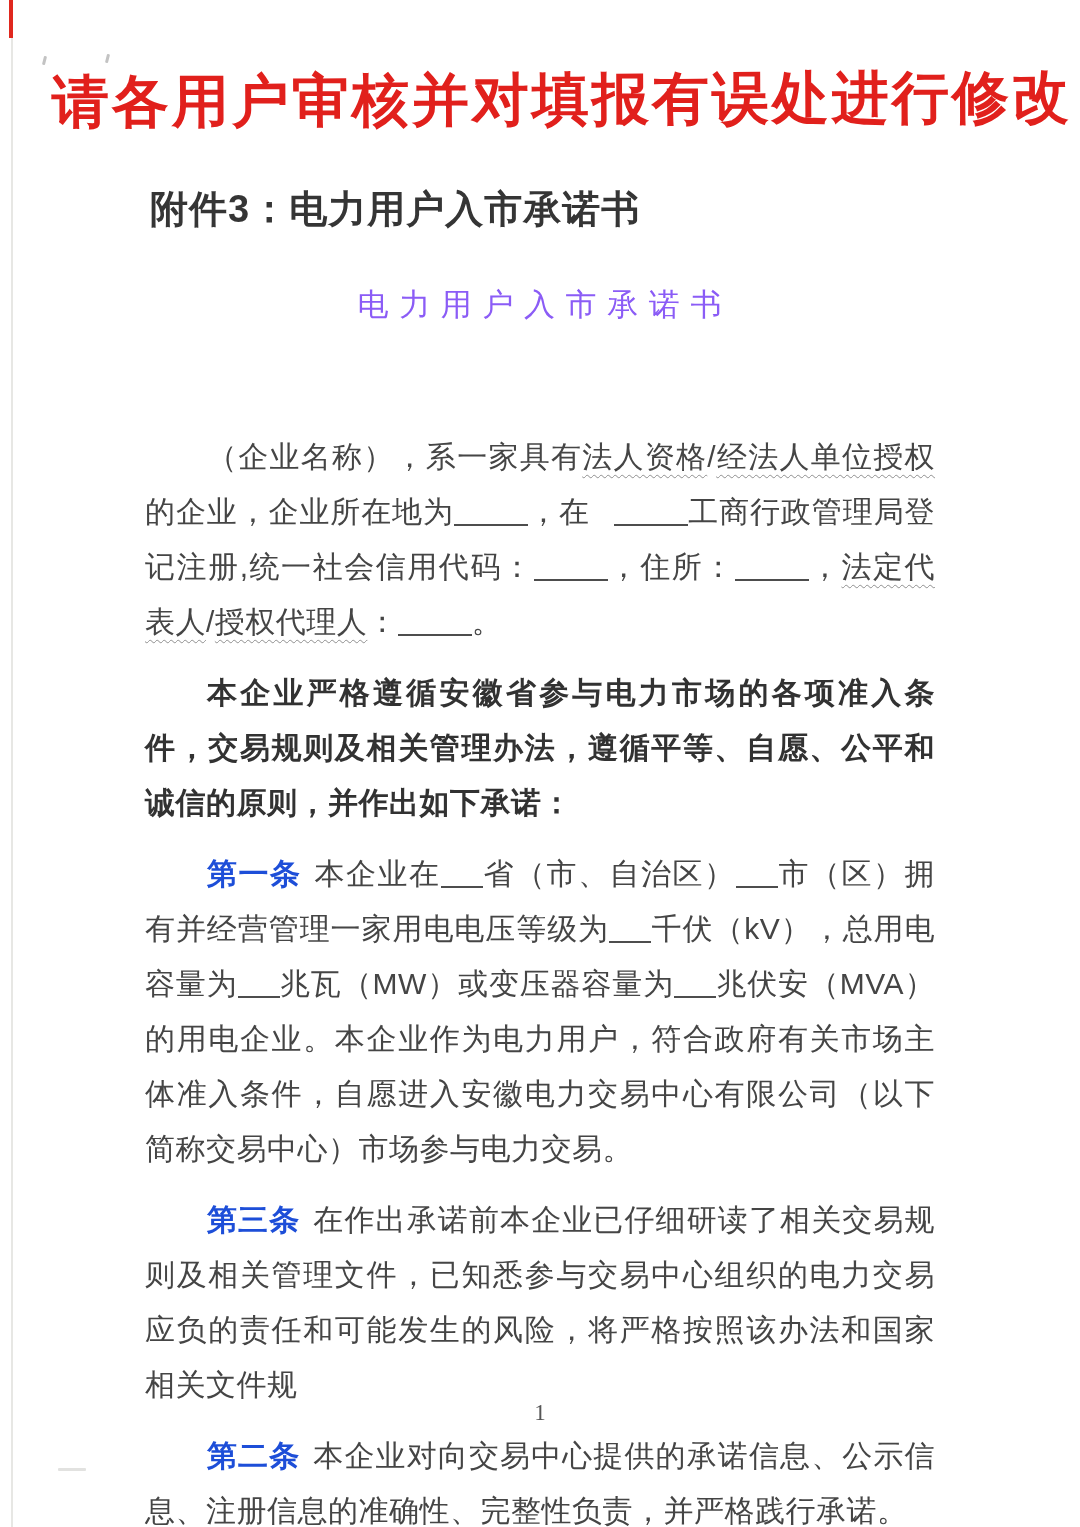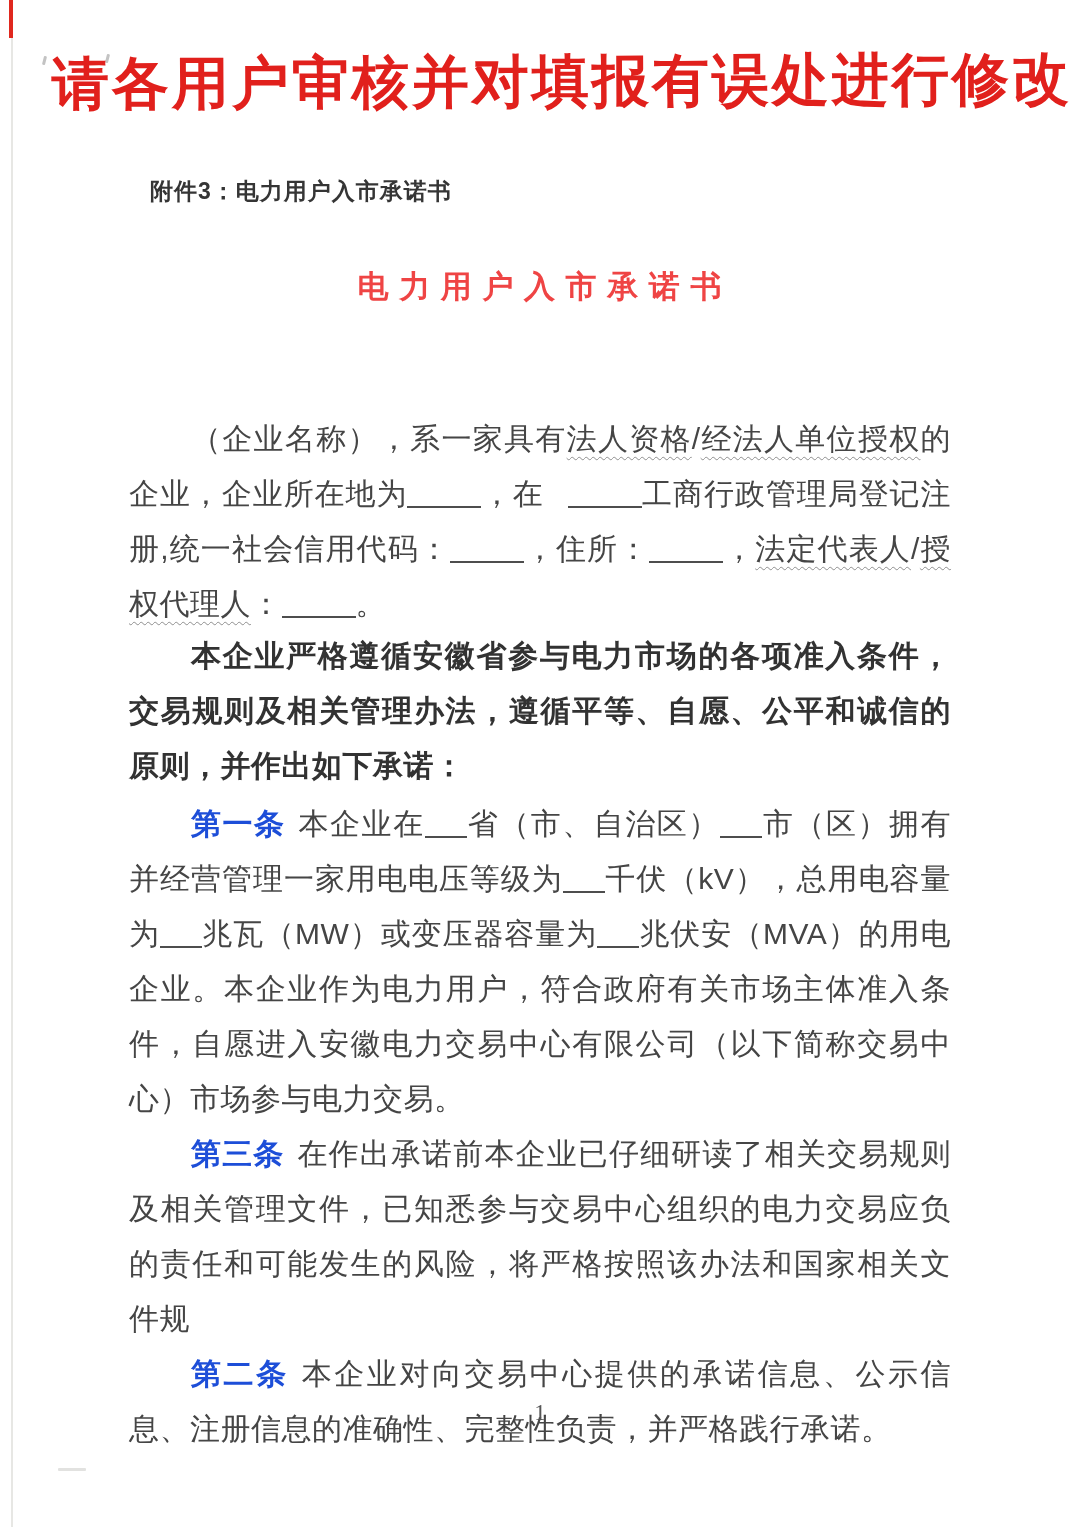--- a/index.html
+++ b/index.html
@@ -4,21 +4,21 @@
 <style>
   html, body { margin: 0; padding: 0; background: #ffffff; }
   .page {
     position: relative;
     width: 1080px;
     height: 1527px;
     background: #ffffff;
     overflow: hidden;
     font-family: "Liberation Sans", sans-serif;
     box-sizing: border-box;
-    padding-top: 46px;
+    padding-top: 64px;
   }
   
   .scan-edge {
     position: absolute; left: 11px; top: 0; width: 2px; height: 100%;
     background: #e7e7e4;
   }
   .scan-red-mark {
     position: absolute; left: 9px; top: 0; width: 4px; height: 38px;
     background: #e0281e;
   }
@@ -35,46 +35,46 @@
     font-size: 57px;
     font-weight: bold;
     color: #e1201c;
     letter-spacing: 3px;
     white-space: nowrap;
     line-height: 1.25;
     transform: rotate(-0.3deg);
   }
   .attachment {
     margin: 54px 0 0 150px;
-    font-size: 23px;
+    font-size: 38px;
     font-weight: bold;
     color: #353535;
     letter-spacing: 1px;
     line-height: 40px;
   }
   .doc-title {
     margin-top: 56px;
     text-align: center;
     font-size: 31px;
-    font-weight: 700;
-    color: #ef4444;
+    font-weight: 400;
+    color: #8b5cf6;
     letter-spacing: 1px;
     line-height: 40px;
   }
   .body {
     margin: 104px auto 0 auto;
     width: 822px;
     font-size: 30px;
     line-height: 55px;
     color: #454545;
     text-align: justify;
     letter-spacing: 0.5px;
   }
-  .para { margin: 0; text-indent: 62px; }
-  .para.bold { font-weight: bold; color: #323232; font-family: Liberation Mono, monospace; }
+  .para { margin: 16px; text-indent: 62px; }
+  .para.bold { font-weight: bold; color: #323232; }
   .article-label { font-weight: bold; color: #1d4ed8; margin-right: 13px; }
   .wavy {
     text-decoration: underline;
     text-decoration-style: wavy;
     text-decoration-color: #8f8f8f;
     text-decoration-thickness: 1px;
     text-underline-offset: 7px;
   }
   .blank {
     display: inline-block;

